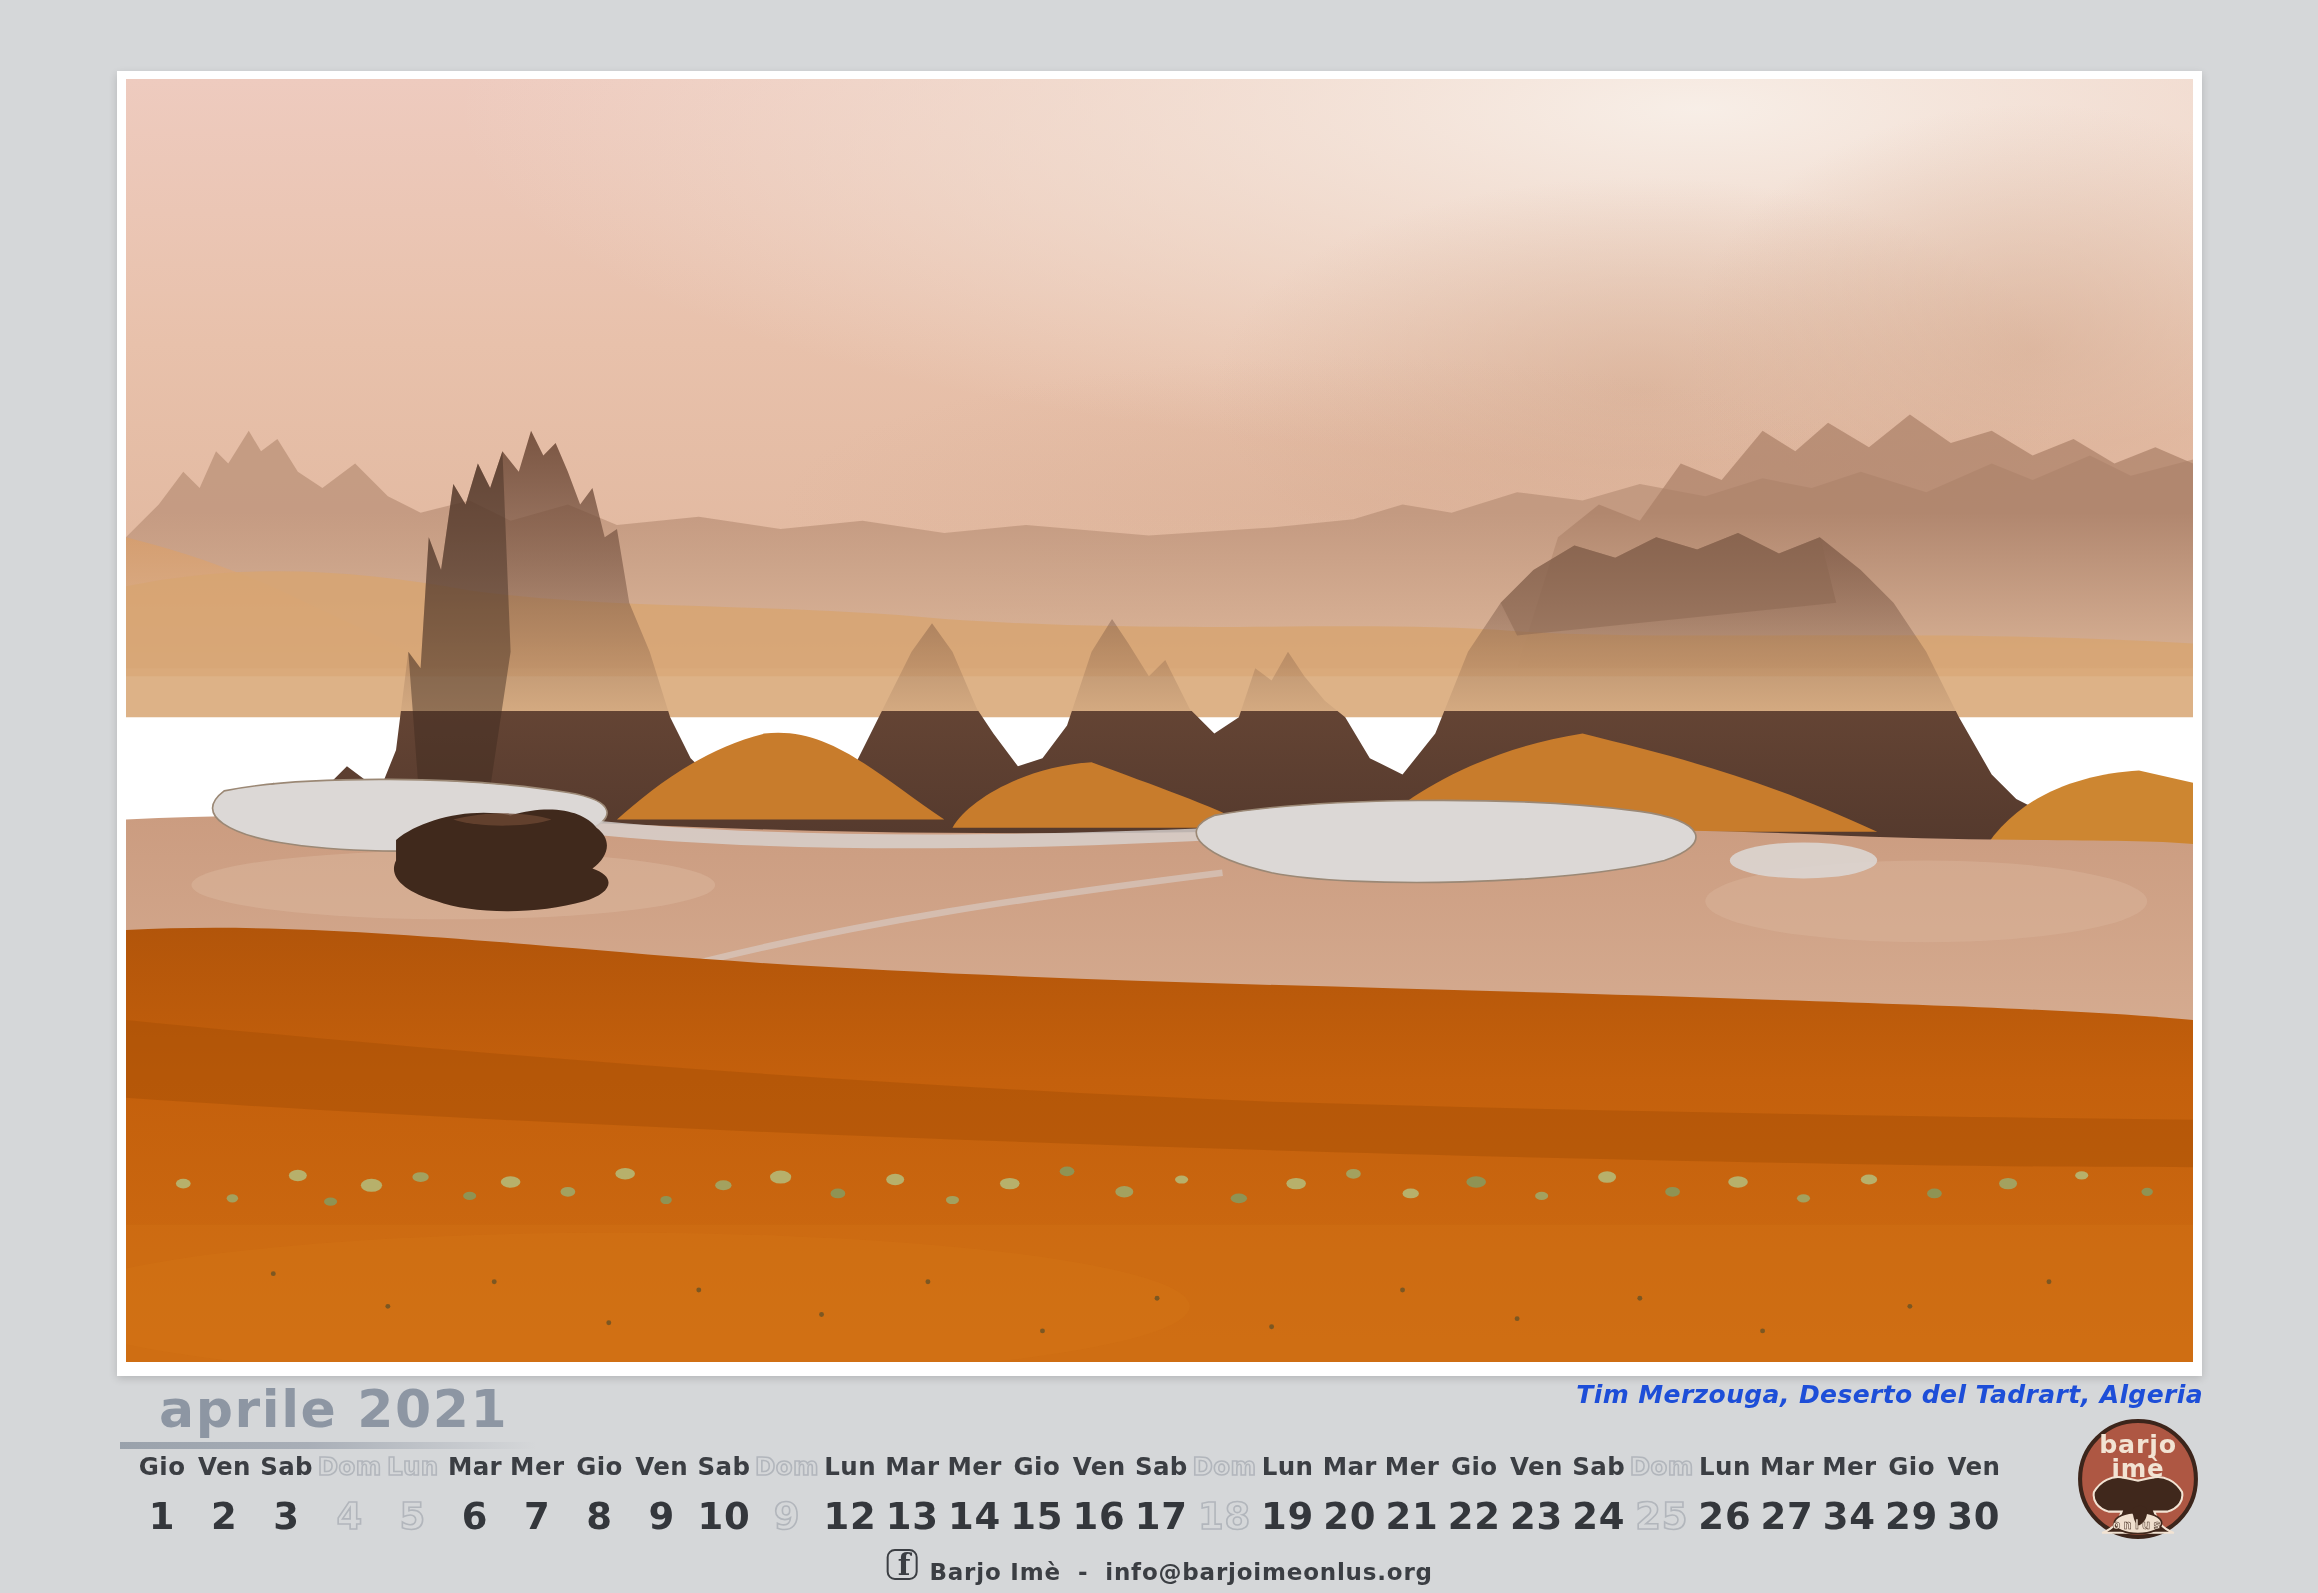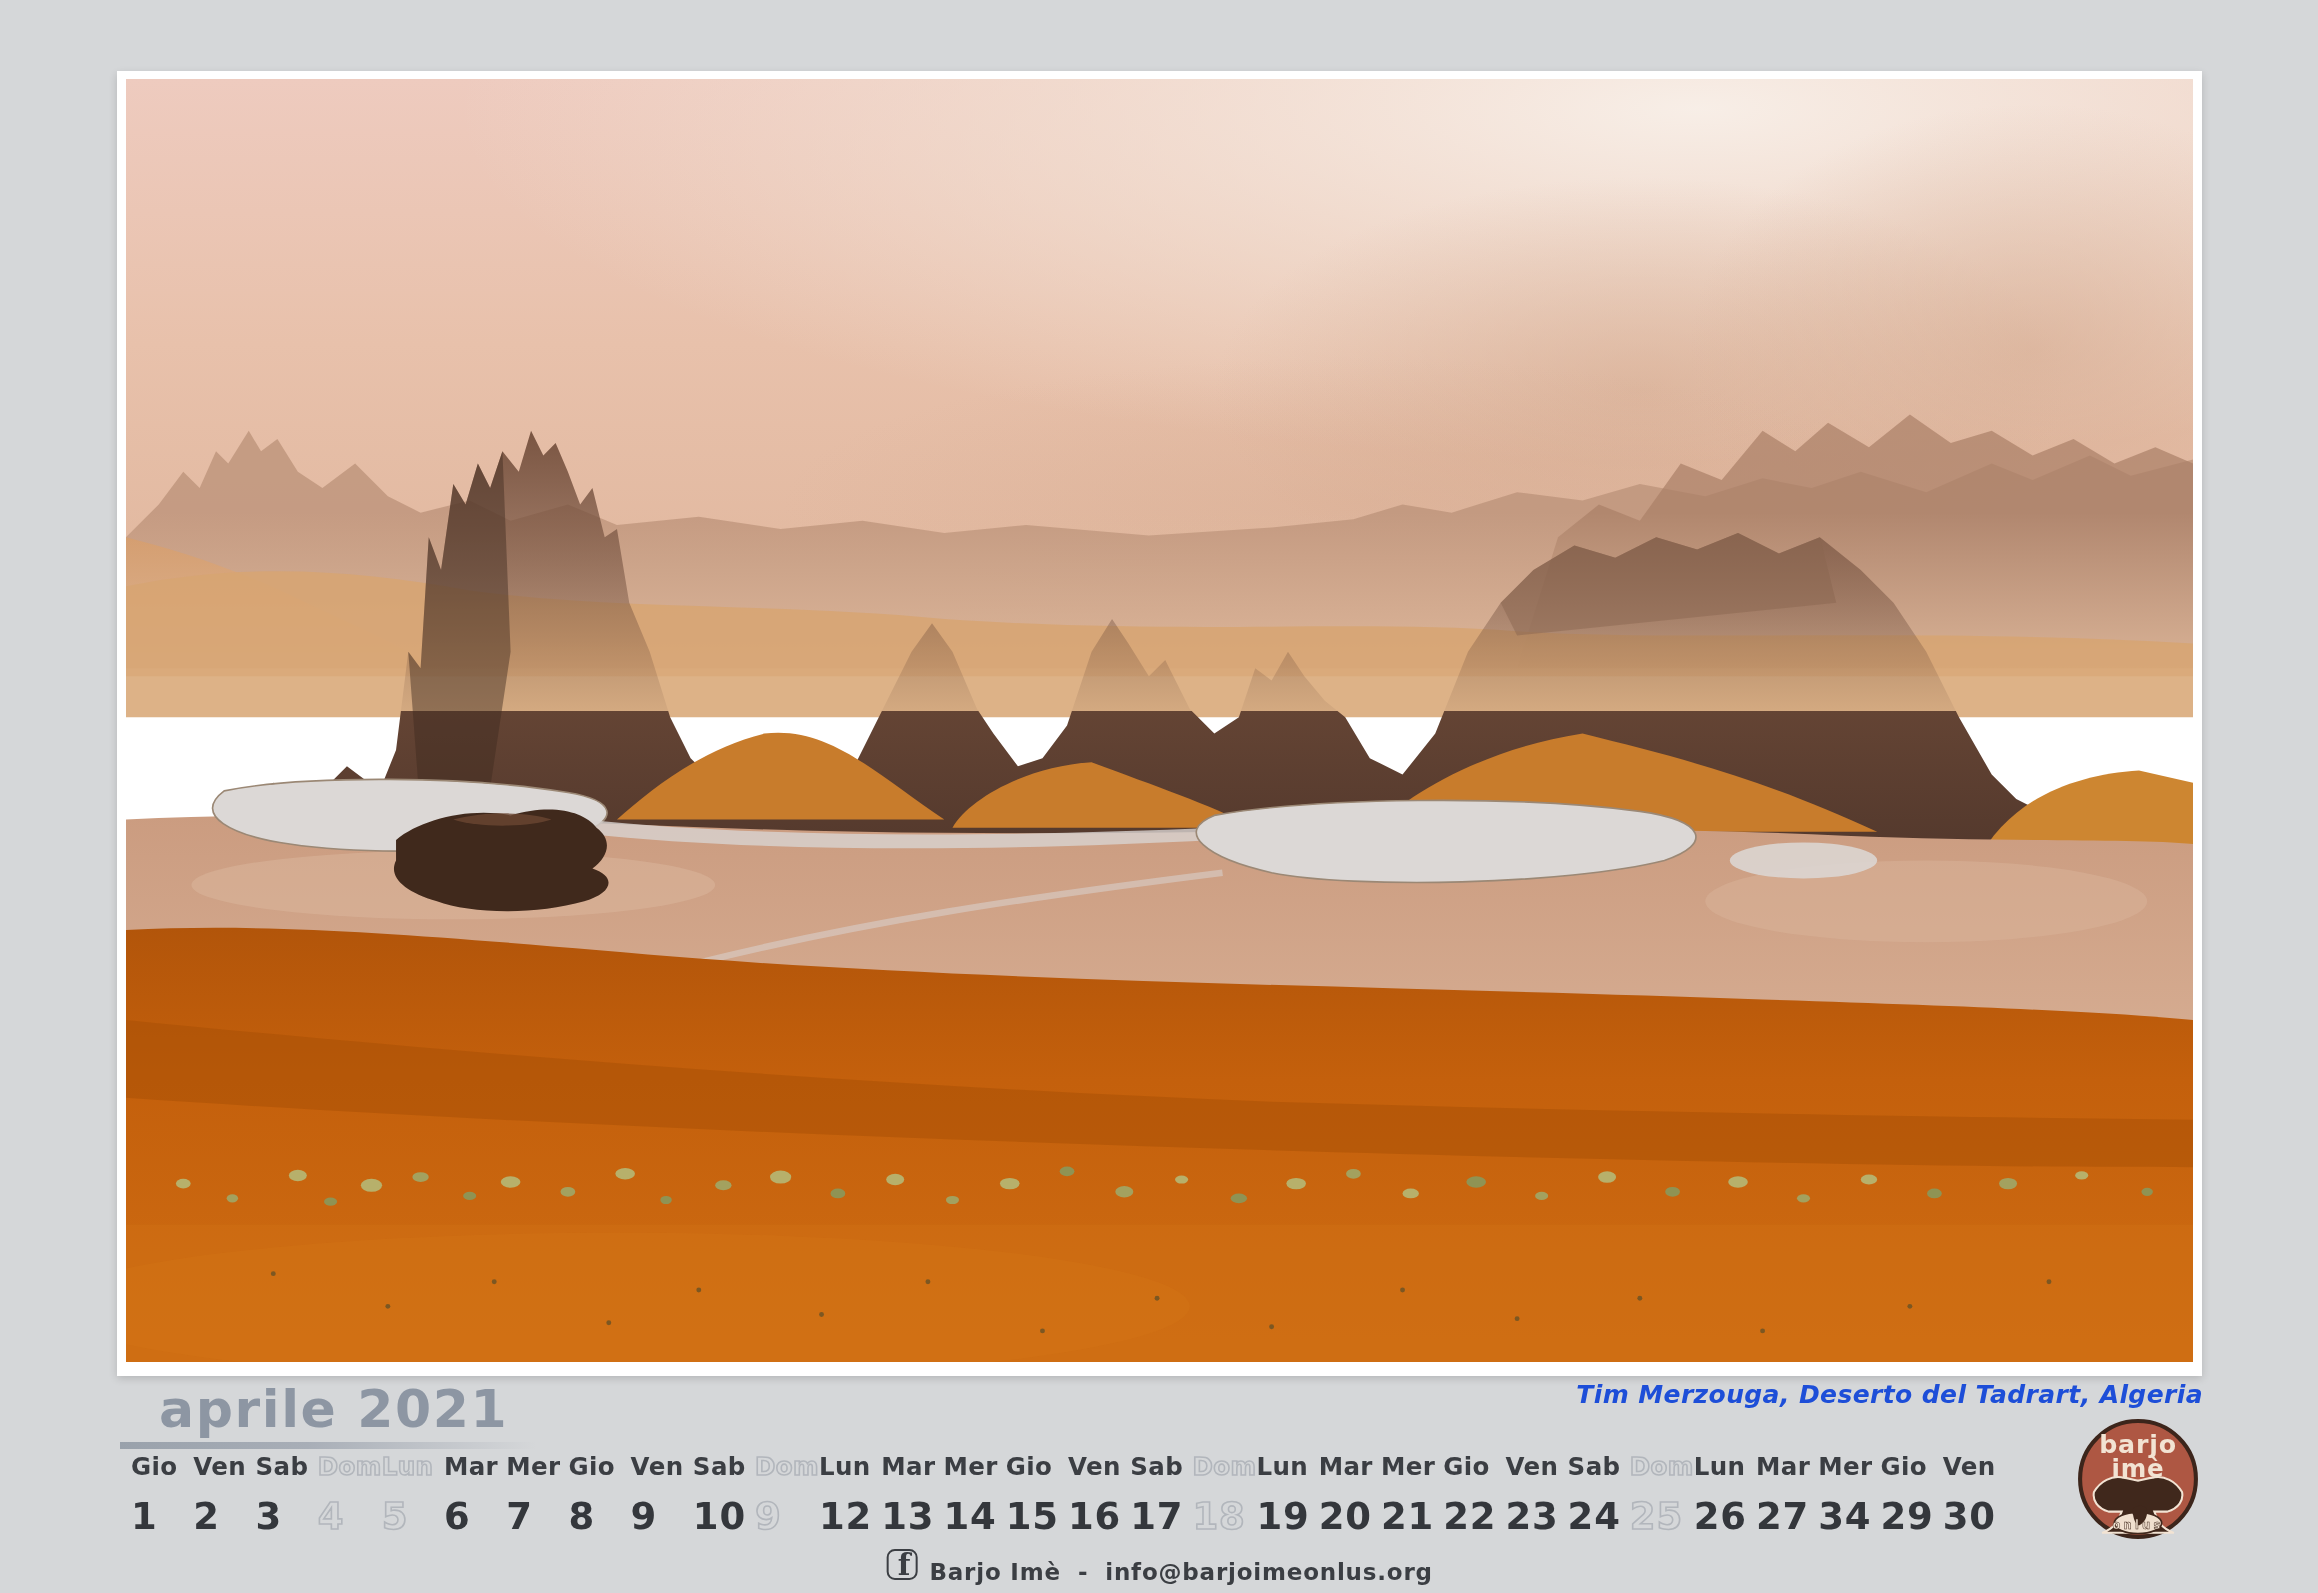--- a/index.html
+++ b/index.html
@@ -32,21 +32,21 @@
   .photo-credit {
     position: absolute; right: 116px; top: 1380px;
     font-size: 25px; font-weight: bold; font-style: italic;
     color: #1d4ed8; letter-spacing: 0.4px;
   }
   .calendar {
     position: absolute; left: 131px; top: 1455px;
     width: 1874px;
     display: grid; grid-template-columns: repeat(30, 1fr);
   }
-  .day-cell { display: flex; flex-direction: column; }
+  .day-cell { display: flex; flex-direction: column; align-items: center; }
   .day-name {
     font-size: 24.5px; font-weight: bold; color: #3b3e43;
     line-height: 1; letter-spacing: 0.4px;
   }
   .day-number {
     margin-top: 18px;
     font-size: 37px; font-weight: bold; color: #34373c;
     line-height: 1; letter-spacing: 0.8px;
   }
   .holiday .day-name, .holiday .day-number { color: #c3c7cc; }

